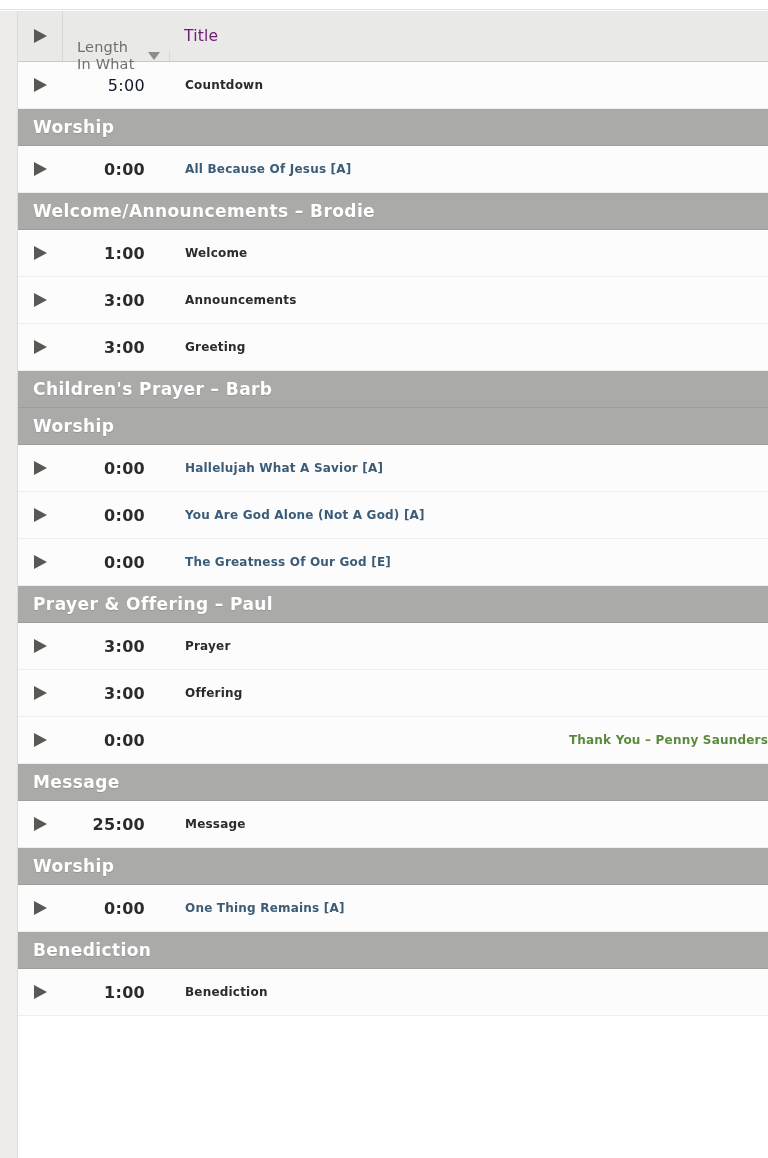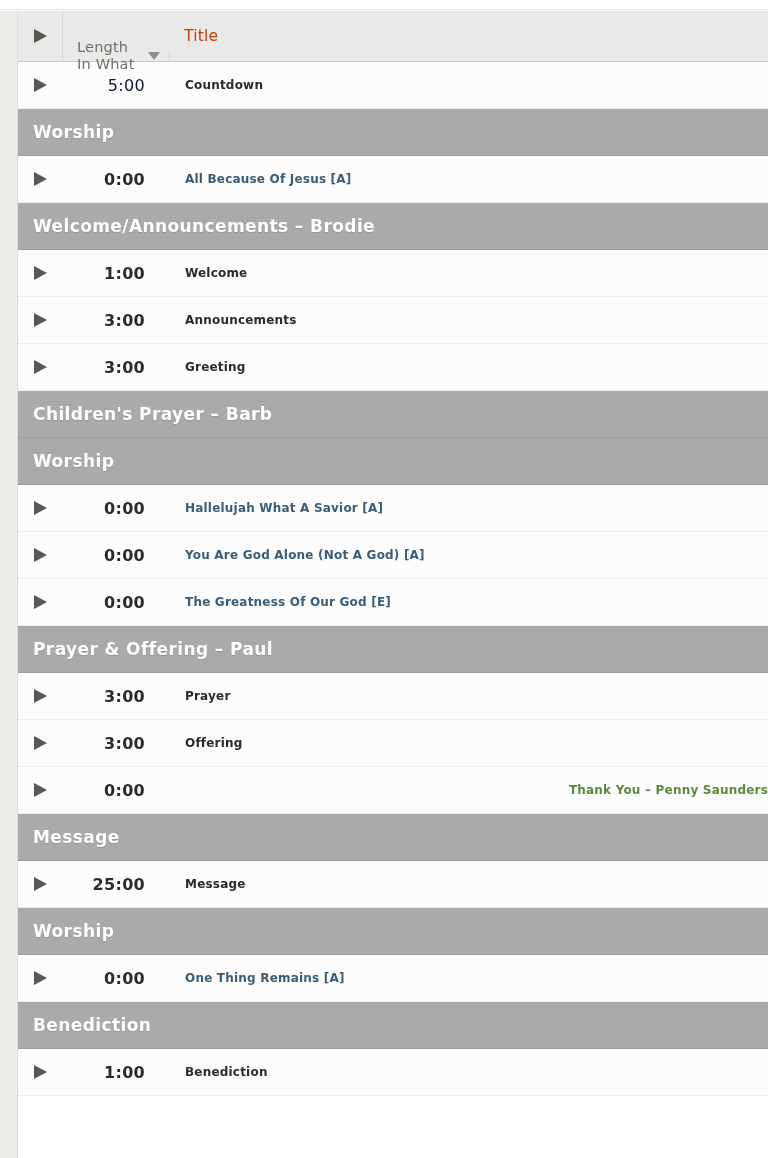--- a/index.html
+++ b/index.html
@@ -99,21 +99,21 @@
     border-right: 6px solid transparent;
     border-top: 8px solid #8c8c88;
   }
   .hdr-title {
     flex: 1;
     padding-left: 14px;
     border-right: none;
   }
   .hdr-title-label {
     font-size: 15.5px;
-    color: #c2410c;
+    color: #701a75;
     letter-spacing: 0.2px;
   }
 
   
   .row {
     display: flex;
     align-items: center;
     height: 47px;
     background: #fcfcfc;
     border-bottom: 1px solid #eeeeec;
@@ -152,21 +152,21 @@
     letter-spacing: 0.2px;
     white-space: nowrap;
   }
   .cell-title.song  { color: #3b5c78; }
   .cell-title.note  { color: #5b8a3c; text-align: right; }
 
   
   .sec {
     display: flex;
     align-items: center;
-    height: 47px;
+    height: 37px;
     background: #aaaaa8;
     border-bottom: 1px solid #9d9d9a;
     padding-left: 15px;
   }
   .sec-label {
     font-size: 17px;
     font-weight: bold;
     color: #ffffff;
     letter-spacing: 0.4px;
     text-shadow: 0 1px 1px rgba(0,0,0,0.12);

